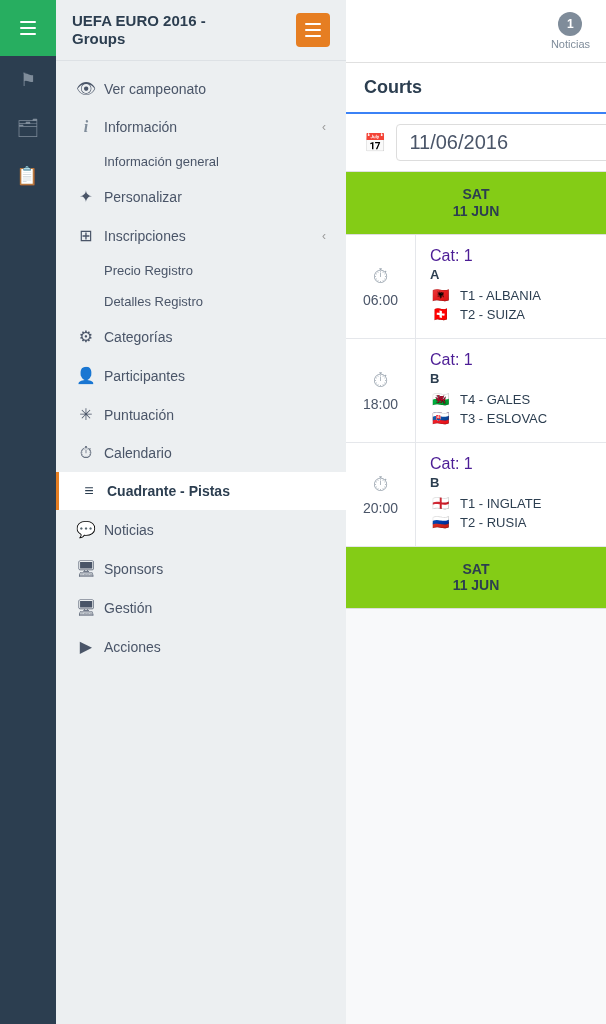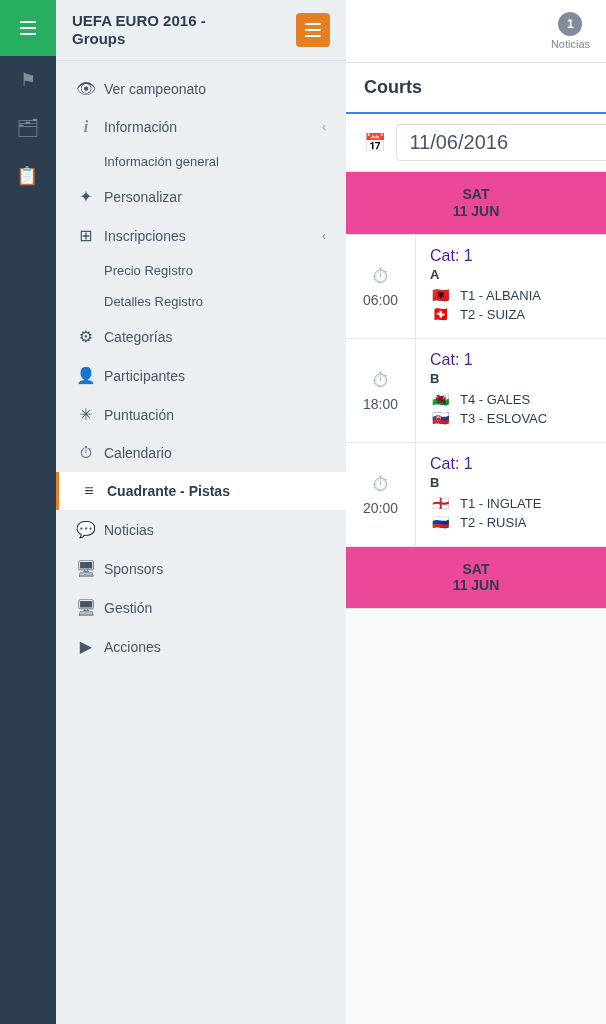--- a/index.html
+++ b/index.html
@@ -193,21 +193,21 @@
       font-size: 20px;
       color: #4a5568;
       background: #fff;
     }
 
     
     .schedule {
       flex: 1;
     }
     .schedule-day-header {
-      background: #ec4899;
+      background: #84cc16;
       padding: 14px 18px;
       font-size: 14px;
       font-weight: 700;
       color: #2c3e50;
       text-align: center;
       border-bottom: 1px solid #ddd;
       display: flex;
       justify-content: center;
       gap: 8px;
     }

